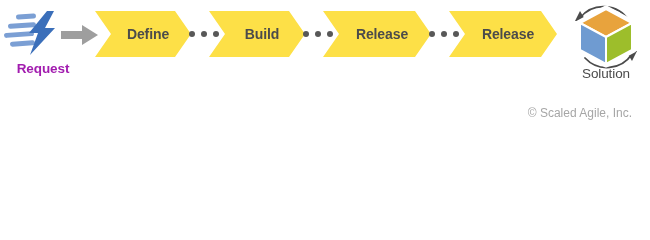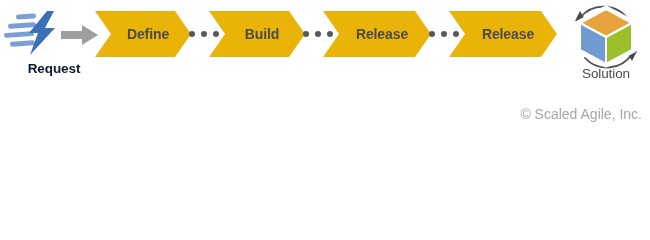--- a/index.html
+++ b/index.html
@@ -37,41 +37,40 @@
     height: 46px;
   }
   .request-label {
     position: absolute;
     left: 0px;
     top: 53px;
     width: 86px;
     text-align: center;
     font-size: 13.5px;
     font-weight: bold;
-    color: #0f172a;
+    color: #a21caf;
     letter-spacing: -0.1px;
     white-space: nowrap;
-    padding-left: 11px;
   }
 
   
   .feed-arrow {
     position: absolute;
     left: 61px;
     top: 25px;
     width: 38px;
     height: 20px;
   }
 
   
   .chevron {
     position: absolute;
     top: 11px;
     height: 46px;
-    background: #eab308;
+    background: #fde047;
     display: flex;
     align-items: center;
     justify-content: center;
     -webkit-clip-path: polygon(0 0, calc(100% - 16px) 0, 100% 50%, calc(100% - 16px) 100%, 0 100%, 16px 50%);
     clip-path: polygon(0 0, calc(100% - 16px) 0, 100% 50%, calc(100% - 16px) 100%, 0 100%, 16px 50%);
   }
   .chevron-label {
     font-size: 14px;
     font-weight: bold;
     color: #4b4b4b;
@@ -127,23 +126,23 @@
     font-size: 13.5px;
     font-weight: normal;
     color: #4b4b4b;
     letter-spacing: -0.1px;
     white-space: nowrap;
   }
 
   
   .copyright {
     position: absolute;
-    right: 8px;
+    right: 18px;
     top: 106px;
-    font-size: 14px;
+    font-size: 12px;
     color: #a6a6a6;
     white-space: nowrap;
   }
 </style>
 </head>
 <body>
 
 <div id="canvas">
 
   <div class="request-group">

